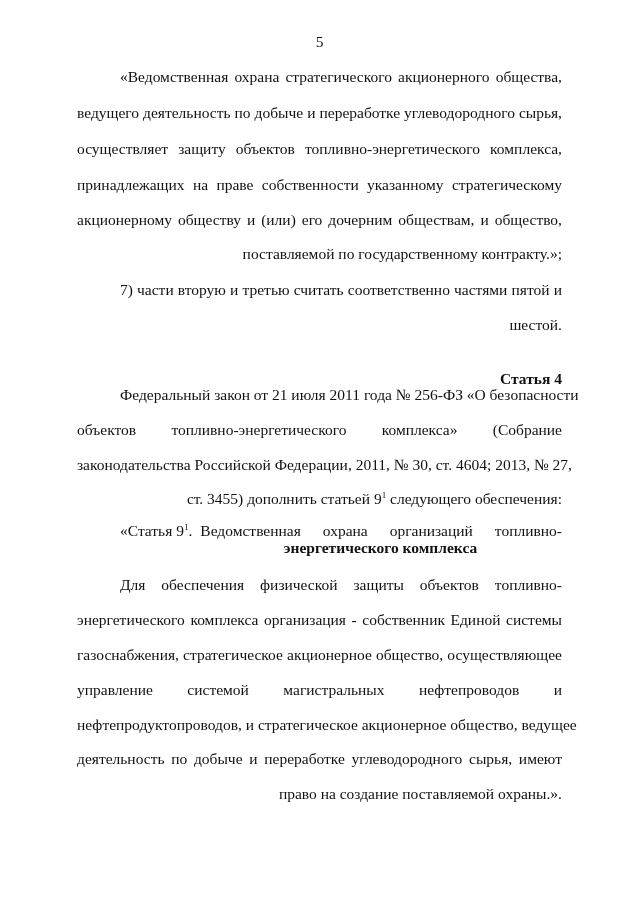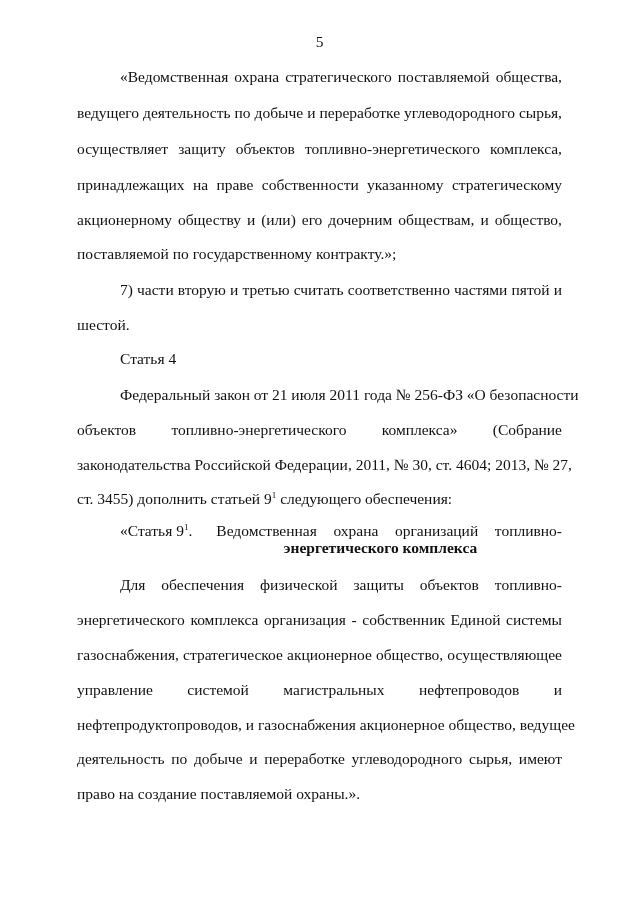--- a/index.html
+++ b/index.html
@@ -29,61 +29,62 @@
       text-align: center;
       font-size: 15.5px;
     }
     .line {
       position: absolute;
       left: 0;
       width: 485px;
       font-size: 15.5px;
       line-height: 18px;
       white-space: nowrap;
+      text-align: right;
     }
     .justify {
       text-align: justify;
       text-align-last: justify;
     }
     .indent { padding-left: 43px; width: 442px; }
-    .bold { font-weight: normal; }
+    .bold { font-weight: bold; margin-top: 20px; }
     sup { font-size: 9px; vertical-align: 6px; line-height: 0; }
     .heading-block {
       position: absolute;
       left: 43px;
       width: 442px;
       top: 522px;
       font-size: 15.5px;
       line-height: 17px;
     }
     .heading-block .row1 {
       display: flex;
       white-space: nowrap;
     }
-    .heading-block .prefix { margin-right: 24px; }
+    .heading-block .prefix { margin-right: 8px; }
     .heading-block .title1 {
       flex: 1;
       font-weight: normal;
       text-align: justify;
       text-align-last: justify;
     }
     .heading-block .title2 {
       font-weight: bold;
       padding-left: 79px;
       white-space: nowrap;
       text-align: center;
     }
   </style>
 </head>
 <body>
 
 <div class="page">
   <div class="page-number">5</div>
 
-  <div class="line justify indent" style="top:68px">«Ведомственная охрана стратегического поставляемой общества,</div>
+  <div class="line justify indent" style="top:68px">«Ведомственная охрана стратегического акционерного общества,</div>
   <div class="line justify" style="top:104px">ведущего деятельность по добыче и переработке углеводородного сырья,</div>
   <div class="line justify" style="top:140px">осуществляет защиту объектов топливно-энергетического комплекса,</div>
   <div class="line justify" style="top:176px">принадлежащих на праве собственности указанному стратегическому</div>
   <div class="line justify" style="top:211px">акционерному обществу и (или) его дочерним обществам, и общество,</div>
   <div class="line" style="top:245px">поставляемой по государственному контракту.»;</div>
 
   <div class="line justify indent" style="top:281px">7) части вторую и третью считать соответственно частями пятой и</div>
   <div class="line" style="top:316px">шестой.</div>
 
   <div class="line indent bold" style="top:350px">Статья 4</div>
@@ -99,16 +100,16 @@
       <span class="prefix"><span>«Статья 9</span><sup>1</sup><span>.</span></span>
       <span class="title1">Ведомственная охрана организаций топливно-</span>
     </div>
     <div class="title2">энергетического комплекса</div>
   </div>
 
   <div class="line justify indent" style="top:576px">Для обеспечения физической защиты объектов топливно-</div>
   <div class="line justify" style="top:611px">энергетического комплекса организация - собственник Единой системы</div>
   <div class="line justify" style="top:646px">газоснабжения, стратегическое акционерное общество, осуществляющее</div>
   <div class="line justify" style="top:681px">управление системой магистральных нефтепроводов и</div>
-  <div class="line justify" style="top:716px">нефтепродуктопроводов, и газоснабжения акционерное общество, ведущее</div>
+  <div class="line justify" style="top:716px">нефтепродуктопроводов, и стратегическое акционерное общество, ведущее</div>
   <div class="line justify" style="top:750px">деятельность по добыче и переработке углеводородного сырья, имеют</div>
   <div class="line" style="top:785px">право на создание поставляемой охраны.».</div>
 </div>
 
 </body></html>

